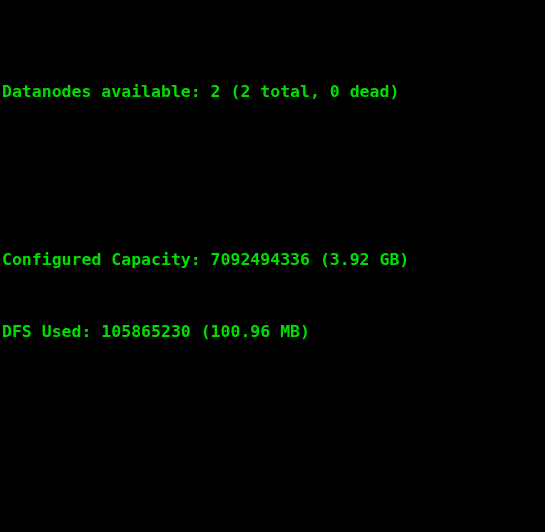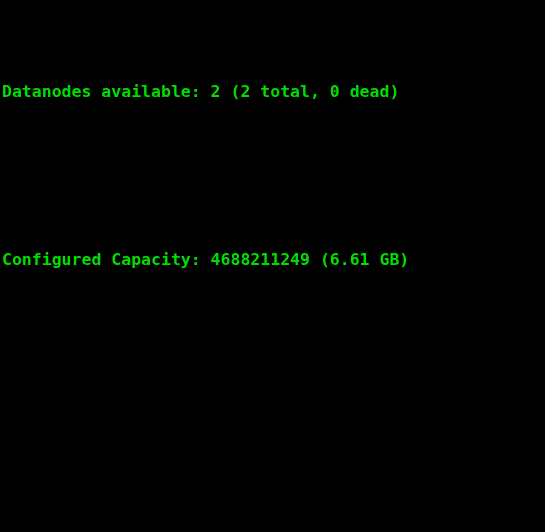--- a/index.html
+++ b/index.html
@@ -40,21 +40,22 @@
   }
 </style>
 </head>
 <body>
 
 <div id="terminal">
 
   <span class="line">Datanodes available: 2 (2 total, 0 dead)</span>
   <span class="line blank"></span>
 
-  <span class="line">Configured Capacity: 4688211249 (6.61 GB)</span>
+  <span class="line">Configured Capacity: 7092494336 (3.92 GB)</span>
+  <span class="line">DFS Used: 105865230 (100.96 MB)</span>
   
   
   
   
   
 
   
   
 
   

